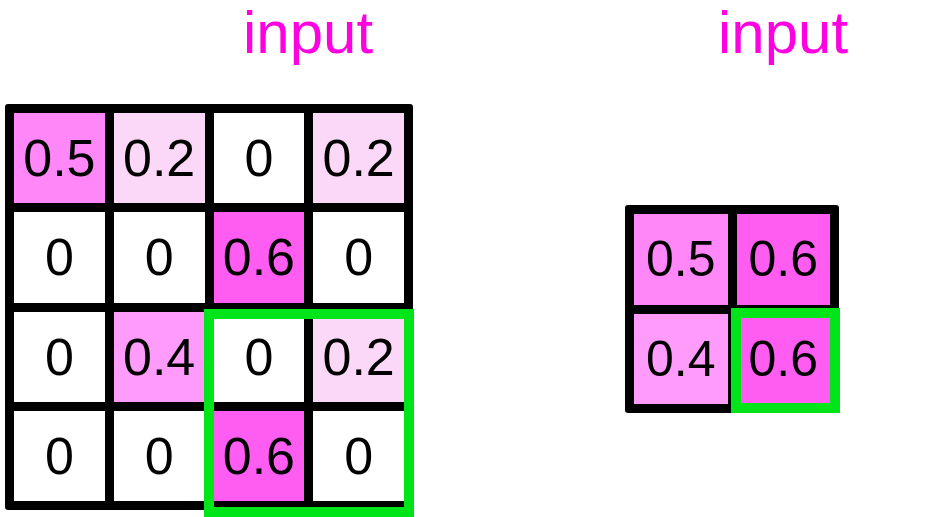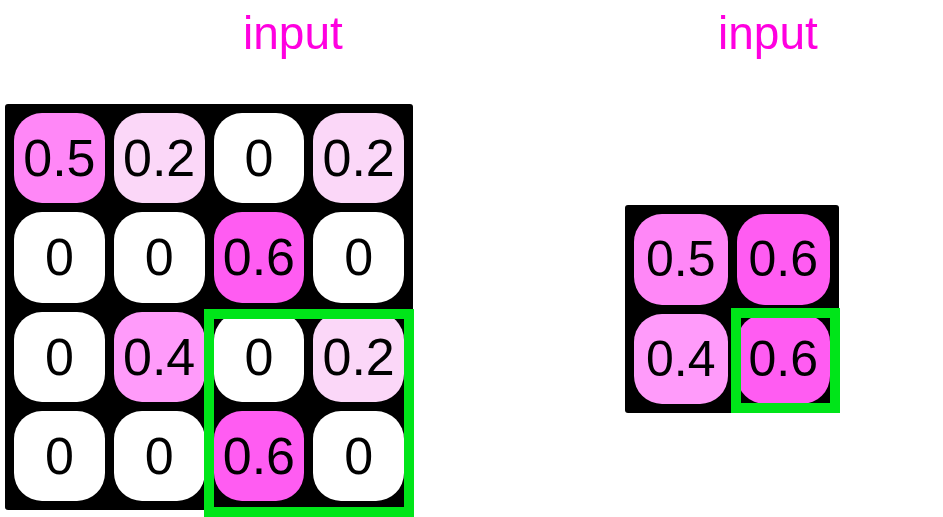--- a/index.html
+++ b/index.html
@@ -11,21 +11,21 @@
     width: 943px;
     height: 517px;
     position: relative;
     overflow: hidden;
     font-family: "Liberation Sans", sans-serif;
   }
 
   .label {
     position: absolute;
     color: #ff00e0;
-    font-size: 46px;
+    font-size: 60px;
     line-height: 62px;
     font-weight: 400;
     letter-spacing: 0px;
     white-space: nowrap;
   }
   #label-input  { left: 243px; top: 2px; }
   #label-output { left: 718px; top: 2px; }
 
   
   .grid {
@@ -37,21 +37,20 @@
     position: relative;
     display: flex;
     align-items: center;
     justify-content: center;
     background: #ffffff;
     color: #000000;
     font-size: 52px;
     line-height: 52px;
     font-family: "Liberation Sans", sans-serif;
     overflow: hidden;
-    border-radius: 28px;
   }
 
   
   #input-grid {
     left: 5px;
     top: 104px;
     width: 408px;
     height: 406px;
     grid-template-columns: repeat(4, 1fr);
     grid-template-rows: repeat(4, 1fr);

